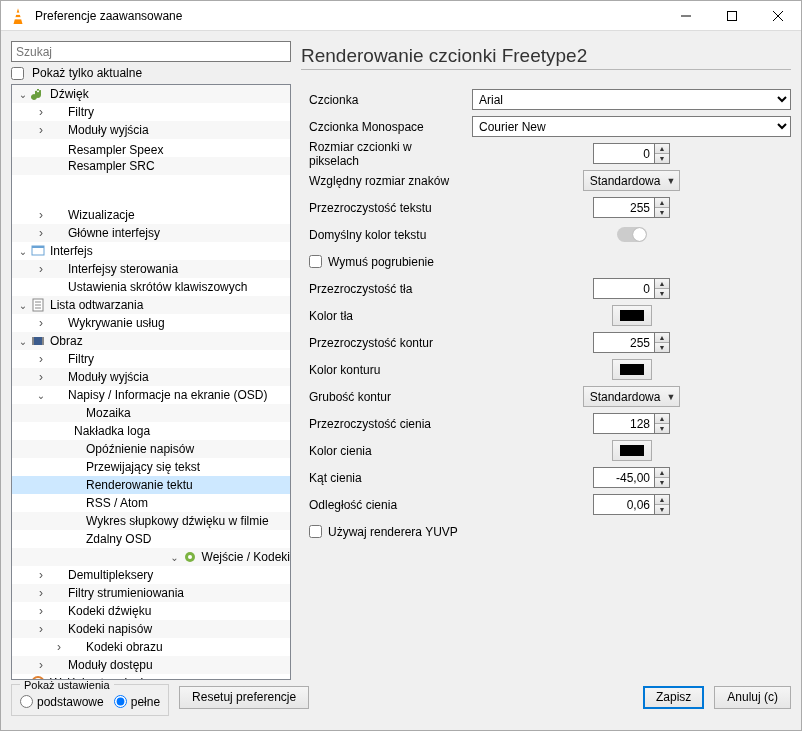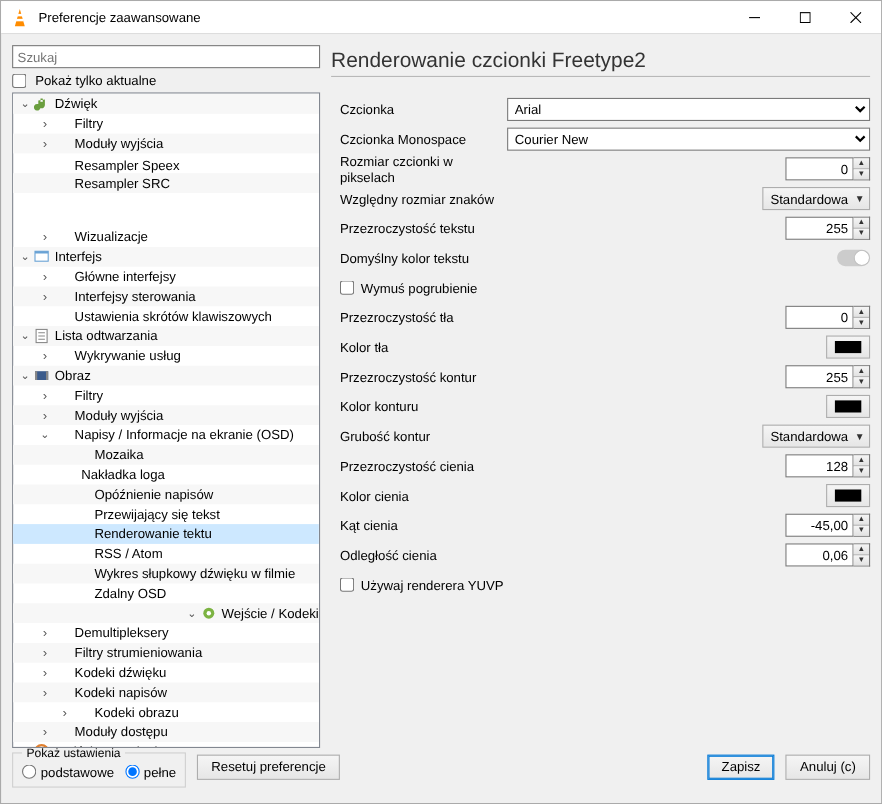--- a/index.html
+++ b/index.html
@@ -32,21 +32,21 @@
 .arrow.none::before { content: ""; }
 .icon-slot { width: 16px; height: 16px; display: flex; align-items: center; justify-content: center; margin-right: 2px; }
 .label { padding-left: 2px; }
 
 .right { flex: 1; display: flex; flex-direction: column; }
 .section-title { font-size: 19px; color: #333; margin: 4px 0 2px 0; }
 .section-hr { border: none; border-top: 1px solid #b8b8b8; margin-bottom: 16px; }
 
 .form-row { display: flex; align-items: center; height: 27px; }
 .form-row .lbl { width: 160px; padding-left: 8px; }
-.form-row .fld { flex: 1; display: flex; justify-content: flex-end; align-items: center; }
+.form-row .fld { flex: 1; display: flex; justify-content: center; align-items: center; margin-left: 11px; }
 
 select.wide { width: 100%; height: 21px; border: 1px solid #7a7a7a; background: #fff; padding: 0 2px; }
 .combo-faux { height: 21px; border: 1px solid #adadad; background: linear-gradient(#f5f5f5,#e6e6e6); display: flex; align-items: center; padding: 0 4px 0 6px; gap: 6px; cursor: default; }
 .combo-faux .caret { font-size: 9px; color: #333; }
 
 .spin { display: flex; height: 21px; }
 .spin input { width: 62px; border: 1px solid #7a7a7a; text-align: right; padding: 0 4px; }
 .spin .btns { width: 15px; border: 1px solid #7a7a7a; border-left: none; display: flex; flex-direction: column; }
 .spin .btns div { flex: 1; background: linear-gradient(#f5f5f5,#e2e2e2); display: flex; align-items: center; justify-content: center; font-size: 7px; color: #333; }
 .spin .btns div:first-child { border-bottom: 1px solid #aaa; }
@@ -135,34 +135,34 @@
           <div class="tree-item" style="padding-left: 22px;">
             <span class="arrow none"></span>
             <span class="icon-slot"></span>
             <span class="label">Resampler SRC</span>
           </div>
           <div class="tree-item" style="padding-left: 22px; margin-top: 31px;">
             <span class="arrow collapsed"></span>
             <span class="icon-slot"></span>
             <span class="label">Wizualizacje</span>
           </div>
+          <div class="tree-item" style="padding-left: 22px;">
+            <span class="arrow collapsed"></span>
+            <span class="icon-slot"></span>
+            <span class="label">Główne interfejsy</span>
+          </div>
           <div class="tree-item" style="padding-left: 4px;">
             <span class="arrow expanded"></span>
             <span class="icon-slot">
               <svg width="14" height="14">
                 <rect x="1" y="2" width="12" height="9" fill="#fff" stroke="#6aa3d5"></rect>
                 <rect x="1" y="2" width="12" height="2" fill="#6aa3d5"></rect>
               </svg>
             </span>
             <span class="label">Interfejs</span>
-          </div>
-          <div class="tree-item" style="padding-left: 22px;">
-            <span class="arrow collapsed"></span>
-            <span class="icon-slot"></span>
-            <span class="label">Główne interfejsy</span>
           </div>
           <div class="tree-item" style="padding-left: 22px;">
             <span class="arrow collapsed"></span>
             <span class="icon-slot"></span>
             <span class="label">Interfejsy sterowania</span>
           </div>
           <div class="tree-item" style="padding-left: 22px;">
             <span class="arrow none"></span>
             <span class="icon-slot"></span>
             <span class="label">Ustawienia skrótów klawiszowych</span>

